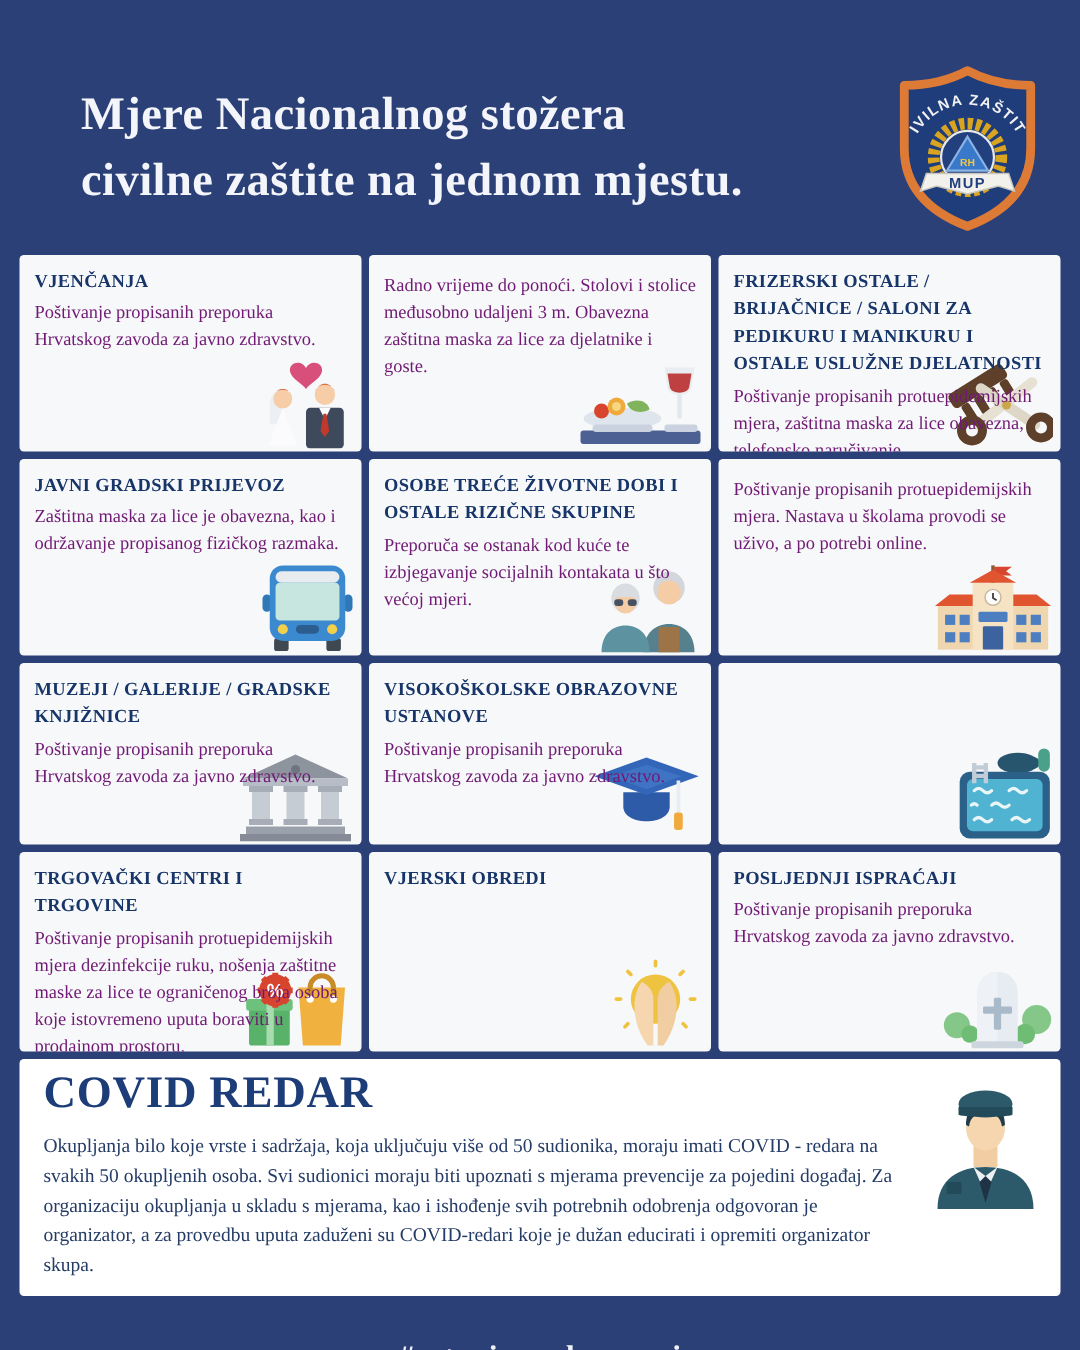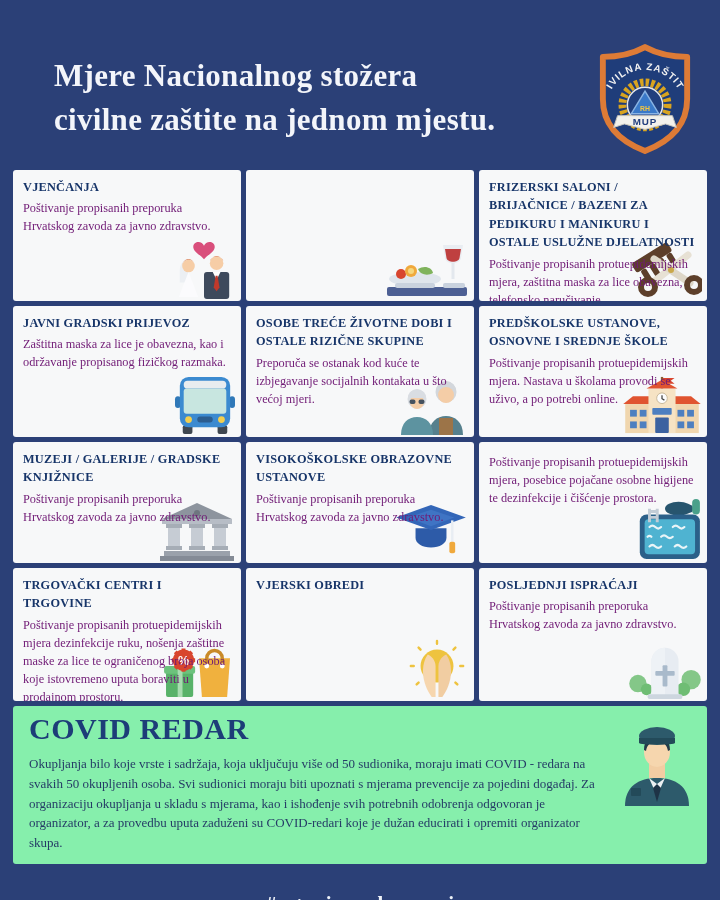--- a/index.html
+++ b/index.html
@@ -24,21 +24,21 @@
   .card-title{
     color:#173569;font-weight:bold;font-size:12.3px;line-height:1.5;
     letter-spacing:.25px;position:relative;z-index:1;
   }
   .card-body{
     color:#701a75;font-size:12.3px;line-height:1.46;margin-top:4px;
     position:relative;z-index:1;max-width:100%;
   }
   .card-icon{position:absolute;right:5px;bottom:2px;z-index:0;line-height:0}
   .covid{
-    position:relative;background:#86efac;border-radius:3px;
+    position:relative;background:#ffffff;border-radius:3px;
     margin:5px 13px 0;padding:5px 100px 11px 16px;min-height:110px;
   }
   .covid-title{font-size:30px;font-weight:bold;color:#1d3d78;letter-spacing:.5px;line-height:1.2}
   .covid-body{font-size:13px;color:#253c66;line-height:1.52;margin-top:7px}
   .covid-icon{position:absolute;right:12px;top:16px;line-height:0}
   .footer{text-align:center;color:#eef2f8}
   .hashtag{font-size:21px;font-weight:bold;margin-top:28px;letter-spacing:.3px}
   .site{font-size:30px;font-weight:bold;margin-top:3px;letter-spacing:1.5px}
 </style>
 </head>
@@ -75,36 +75,37 @@
           <path d="M10.5 28a7 7 0 0 1 13 0c-2-4-4-5-6.5-5s-4.5 1-6.5 5z" fill="#d8652e"></path>
           <path d="M7 62l10-26 10 26z" fill="#fbfbfd"></path>
           <circle cx="46" cy="27" r="7" fill="#f6cda6"></circle>
           <path d="M39 25a7.5 7.5 0 0 1 14 0c-2-4-4.5-5.5-7-5.5S41 21 39 25z" fill="#d8652e"></path>
           <rect x="33" y="36" width="26" height="28" rx="3" fill="#3e4a5c"></rect>
           <path d="M42 36h8l-4 8z" fill="#fff"></path>
           <path d="M45 40h2l2 12-3 4-3-4z" fill="#c0392b"></path>
         </svg></div>
     </div>
     <div class="card">
+      <div class="card-body">Radno vrijeme do ponoći. Stolovi i stolice međusobno udaljeni 3 m. Obavezna zaštitna maska za lice za djelatnike i goste.</div>
       <div class="card-icon"><svg width="84" height="58" viewBox="0 0 84 58">
           <rect x="2" y="46" width="80" height="9" rx="2" fill="#4d6094"></rect>
           <rect x="58" y="42" width="22" height="5" rx="2" fill="#c9d2de"></rect>
           <path d="M58 4h20l-2 13c-1 7-15 7-16 0z" fill="#e9edf2"></path>
           <path d="M60 8h16l-1.5 9c-1 5-12 5-13 0z" fill="#bf4040"></path>
           <rect x="66.5" y="22" width="3" height="16" fill="#e3e8ee"></rect>
           <ellipse cx="30" cy="38" rx="26" ry="7" fill="#dfe5ec"></ellipse>
           <rect x="10" y="42" width="40" height="5" rx="2.5" fill="#c9d2de"></rect>
           <circle cx="16" cy="33" r="5" fill="#d8452e"></circle>
           <circle cx="26" cy="30" r="6" fill="#f0a93c"></circle>
           <circle cx="26" cy="30" r="3" fill="#f6d77d"></circle>
           <path d="M33 28c6-4 14-2 15 4-5 3-13 2-15-4z" fill="#7fb35c"></path>
         </svg></div>
     </div>
     <div class="card">
-      <div class="card-title">FRIZERSKI SALONI / BRIJAČNICE / BAZENI ZA PEDIKURU I MANIKURU I OSTALE USLUŽNE DJELATNOSTI</div>
+      <div class="card-title">FRIZERSKI OSTALE / BRIJAČNICE / SALONI ZA PEDIKURU I MANIKURU I OSTALE USLUŽNE DJELATNOSTI</div>
       <div class="card-body">Poštivanje propisanih protuepidemijskih mjera, zaštitna maska za lice obavezna, telefonsko naručivanje.</div>
       <div class="card-icon"><svg width="78" height="62" viewBox="0 0 78 62">
           <g transform="rotate(-32 30 22)">
             <rect x="8" y="14" width="42" height="11" rx="3" fill="#5d3f2a"></rect>
             <rect x="12" y="25" width="6" height="13" rx="2" fill="#5d3f2a"></rect>
             <rect x="22" y="25" width="6" height="13" rx="2" fill="#5d3f2a"></rect>
             <rect x="32" y="25" width="6" height="13" rx="2" fill="#5d3f2a"></rect>
             <rect x="42" y="25" width="6" height="11" rx="2" fill="#5d3f2a"></rect>
           </g>
           <path d="M64 18L28 46" stroke="#e7e1d4" stroke-width="7" stroke-linecap="round"></path>
@@ -141,21 +142,20 @@
           <rect x="40" y="41" width="14" height="17" fill="#9c7448"></rect>
           <circle cx="18" cy="22" r="9.5" fill="#d9dde2"></circle>
           <circle cx="18" cy="25" r="7" fill="#f4cda7"></circle>
           <path d="M9 21a9 9 0 0 1 18 0z" fill="#d9dde2"></path>
           <rect x="10.5" y="22.5" width="6" height="4.5" rx="2" fill="#46525f"></rect>
           <rect x="19.5" y="22.5" width="6" height="4.5" rx="2" fill="#46525f"></rect>
           <path d="M2 58c0-12 7-18 16-18s16 6 16 18z" fill="#5d93a0"></path>
         </svg></div>
     </div>
     <div class="card">
-      <div class="card-title">PREDŠKOLSKE USTANOVE, OSNOVNE I SREDNJE ŠKOLE</div>
       <div class="card-body">Poštivanje propisanih protuepidemijskih mjera. Nastava u školama provodi se uživo, a po potrebi online.</div>
       <div class="card-icon"><svg width="80" height="60" viewBox="0 0 80 62">
           <rect x="38.8" y="2" width="2.4" height="12" fill="#8a5a33"></rect>
           <path d="M41 3h12l-4 3 4 3H41z" fill="#d8452e"></path>
           <rect x="2" y="30" width="76" height="30" fill="#f0d6ae"></rect>
           <path d="M0 30l10-8h20l10 8z" fill="#e05430"></path>
           <path d="M40 30l10-8h20l10 8z" fill="#e05430"></path>
           <rect x="26" y="14" width="28" height="46" fill="#f6e3c4"></rect>
           <path d="M24 14h32l-16-9z" fill="#e05430"></path>
           <circle cx="40" cy="24" r="5.5" fill="#fdfdfd" stroke="#c8b89a"></circle>
@@ -197,21 +197,20 @@
       <div class="card-body">Poštivanje propisanih preporuka Hrvatskog zavoda za javno zdravstvo.</div>
       <div class="card-icon"><svg width="76" height="58" viewBox="0 0 76 60">
           <path d="M22 26h32v10c0 6-7 10-16 10s-16-4-16-10z" fill="#2d5ba8"></path>
           <path d="M38 2l36 13-36 13L2 15z" fill="#3366b8"></path>
           <path d="M38 7l24 8-24 9-24-9z" fill="#3f74c4"></path>
           <path d="M60 18v22" stroke="#e8edf3" stroke-width="2.5" fill="none"></path>
           <rect x="57" y="40" width="6" height="12" rx="2" fill="#f0a93c"></rect>
         </svg></div>
     </div>
     <div class="card">
-      <div class="card-body">Poštivanje propisanih protuepidemijskih mjera, posebice pojačane osobne higijene te dezinfekcije i čišćenje prostora.</div>
       <div class="card-icon"><svg width="74" height="64" viewBox="0 0 76 66">
           <ellipse cx="52" cy="12" rx="14" ry="7" fill="#27556e"></ellipse>
           <circle cx="63" cy="12" r="4" fill="#27556e"></circle>
           <rect x="66" y="2" width="8" height="16" rx="4" fill="#4aa08a"></rect>
           <rect x="12" y="18" width="62" height="46" rx="7" fill="#2b6089"></rect>
           <rect x="17" y="23" width="52" height="36" rx="4" fill="#4fb3d1"></rect>
           <g stroke="#eaf5f8" stroke-width="2.2" fill="none" stroke-linecap="round">
             <path d="M22 31q3-3 6 0t6 0"></path>
             <path d="M46 31q3-3 6 0t6 0"></path>
             <path d="M34 41q3-3 6 0t6 0"></path>

